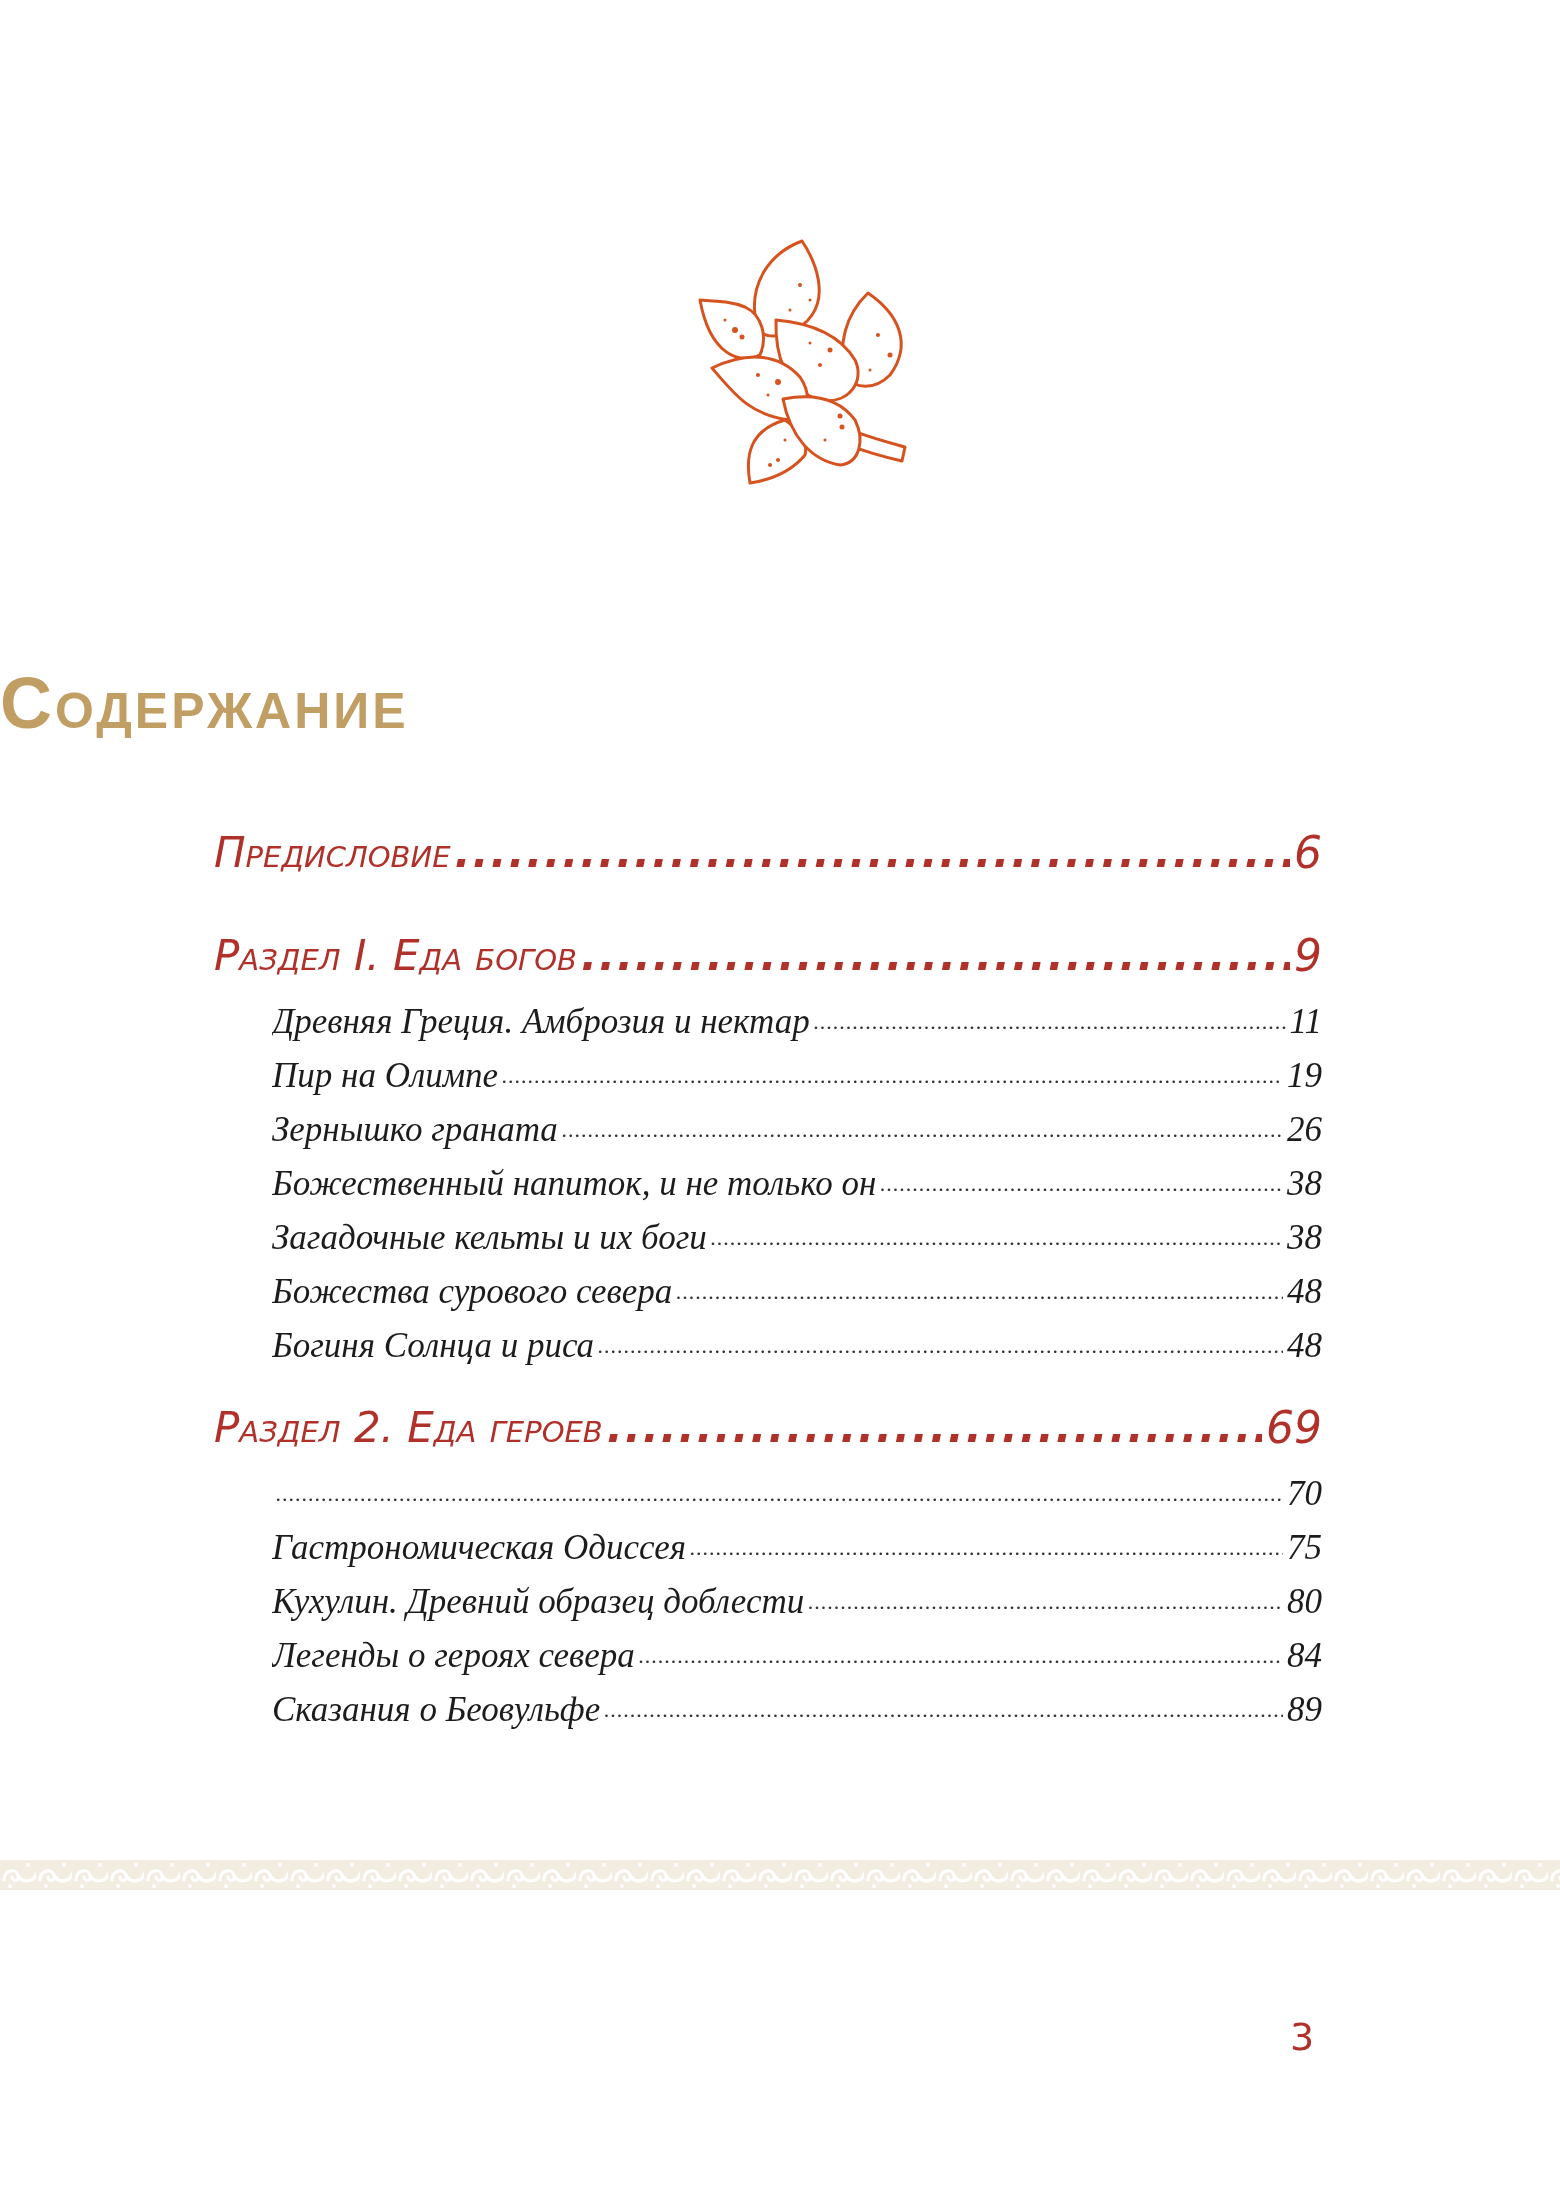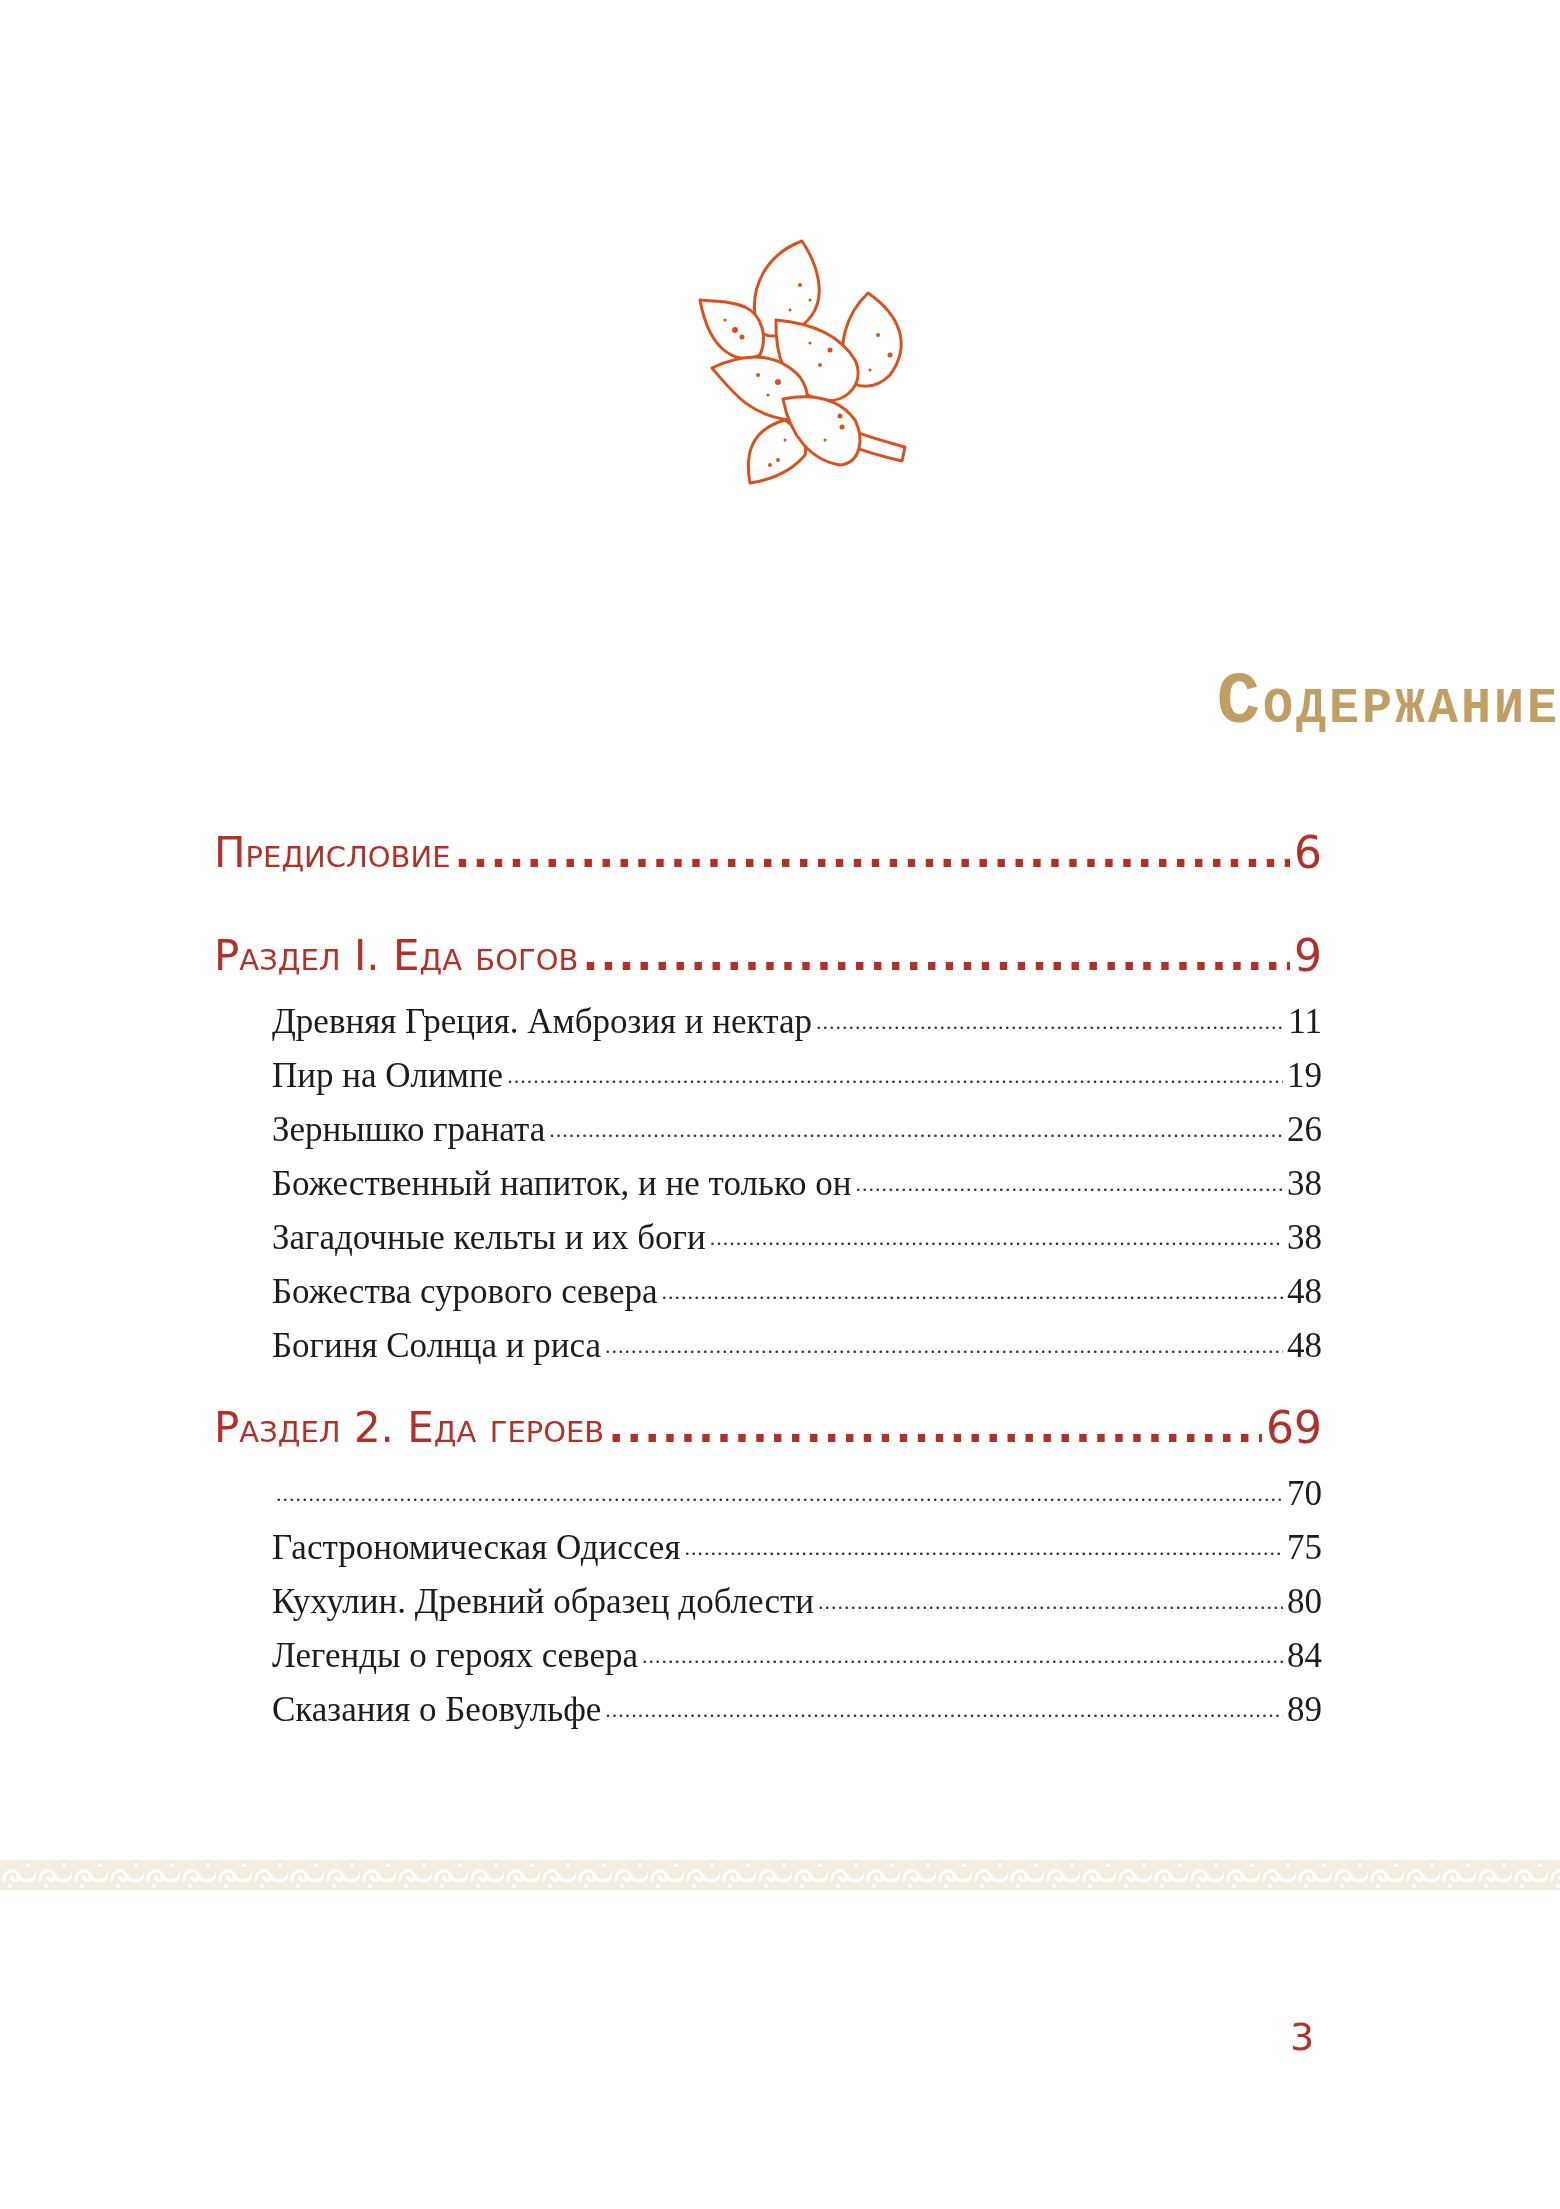--- a/index.html
+++ b/index.html
@@ -19,39 +19,40 @@
       left: 650px;
       top: 215px;
       width: 280px;
       height: 270px;
     }
     .title {
       position: absolute;
       left: 0;
       right: 0;
       top: 610px;
-      text-align: right;
-      font-family: Liberation Mono, monospace;
+      text-align: left;
+      font-family: Liberation Sans, sans-serif;
       font-variant: small-caps;
       font-size: 72px;
       letter-spacing: 3px;
       color: #c19e63;
       line-height: 90px;
     }
     .toc {
       position: absolute;
       left: 214px;
       width: 1108px;
       top: 820px;
     }
     .row {
       display: flex;
       align-items: flex-start;
       white-space: nowrap;
       overflow: hidden;
+      font-style: italic;
     }
     .row .label {
       flex: 0 0 auto;
     }
     .row .leader {
       flex: 1 1 auto;
       overflow: hidden;
       margin: 0 4px;
     }
     .row .leader::after {

